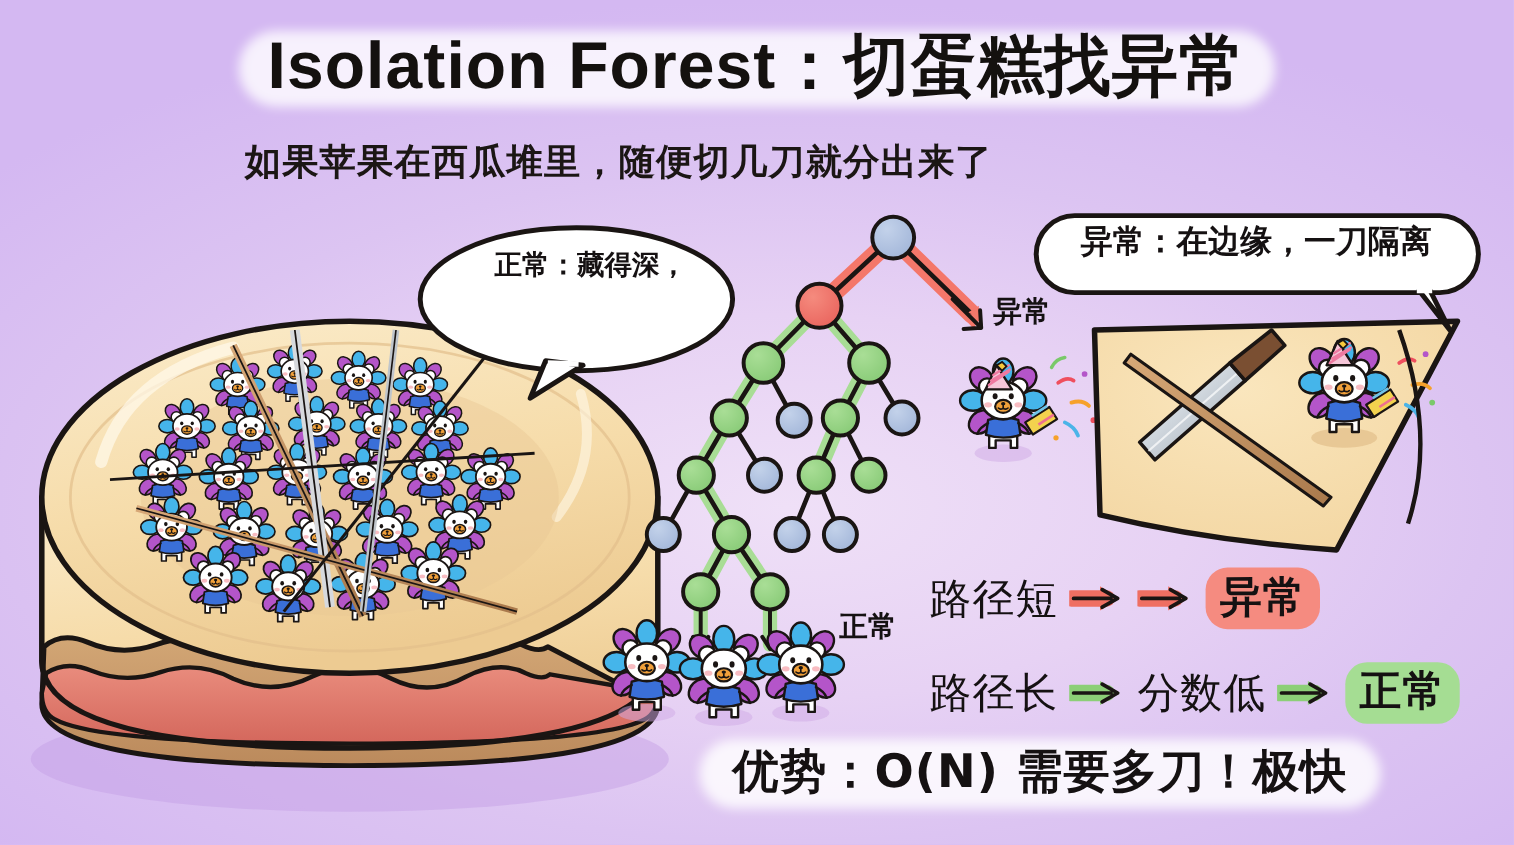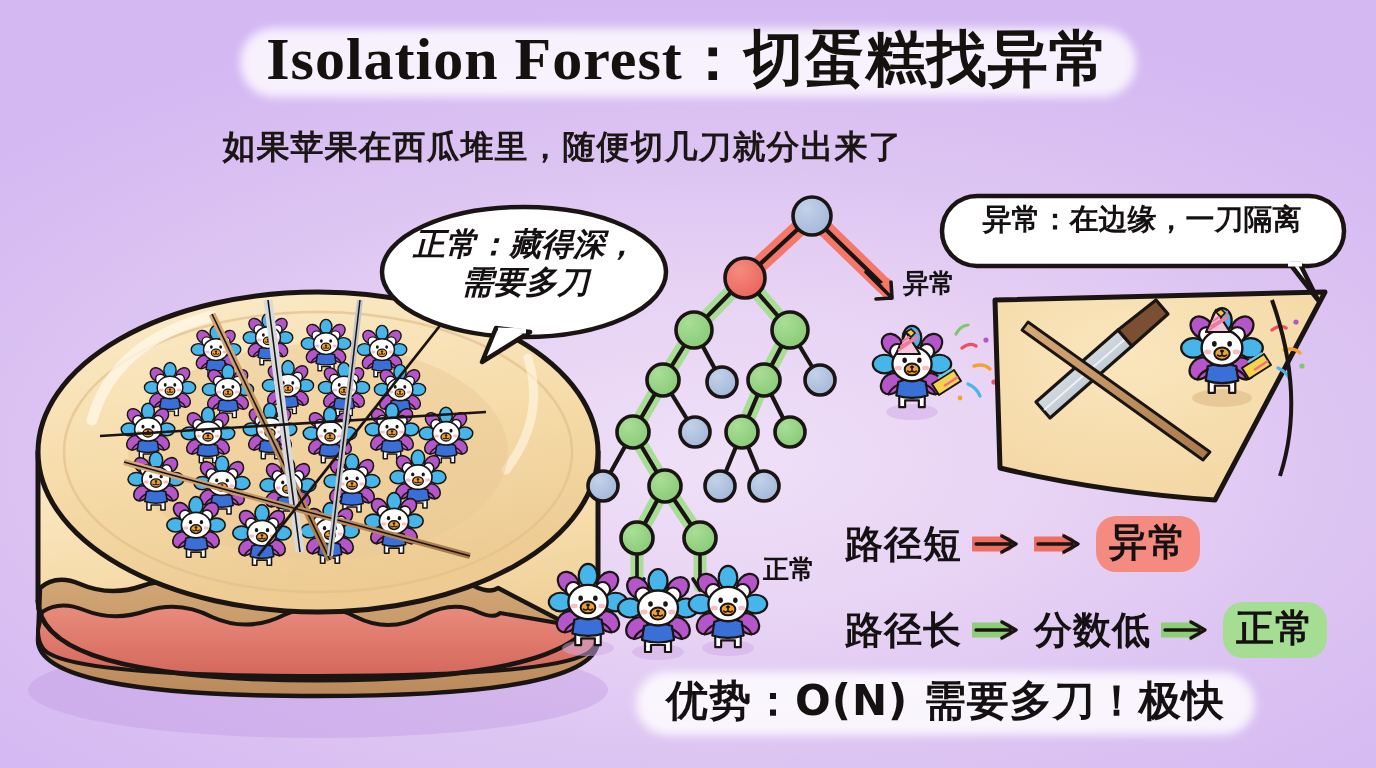--- a/index.html
+++ b/index.html
@@ -30,53 +30,53 @@
     content:""; position:absolute; left:0; top:6px; right:0; bottom:4px;
     background:rgba(255,255,255,0.80);
     border-radius:34px;
     filter:blur(5px);
     z-index:-1;
   }
   .title-text {
     font-size:60px; font-weight:700; color:#14110f;
     letter-spacing:1px; line-height:1.12;
     white-space:nowrap;
-    font-family:Liberation Serif, serif;
+    font-family:Liberation Sans, sans-serif;
   }
   .subtitle {
     position:absolute; left:0; top:125px; width:1125px; text-align:center;
     font-size:33px; font-weight:700; color:#1b1614; letter-spacing:1px;
     z-index:40;
     font-family:"DejaVu Sans","Liberation Sans",sans-serif;
   }
 
   .bubble-text {
     position:absolute; z-index:45; color:#151112; font-weight:700;
     text-align:center; line-height:1.18;
     font-family:"DejaVu Sans","Liberation Sans",sans-serif;
   }
-  #bubbleLeftTxt { left:392px; top:226px; width:266px; font-size:32px;font-style:italic; }
+  #bubbleLeftTxt { left:404px; top:226px; width:266px; font-size:25px; }
   #bubbleRightTxt{ left:948px; top:205px; width:388px; font-size:29px;font-family:Liberation Mono, monospace; }
 
   .node-label {
     position:absolute; z-index:45; font-size:26px; font-weight:700;
     color:#151112;
     font-family:"DejaVu Sans","Liberation Sans",sans-serif;
   }
   #lblAnomaly { left:903px; top:266px; }
   #lblNormal  { left:763px; top:552px; }
 
   .formula {
     position:absolute; z-index:45; display:flex; align-items:center;
     gap:10px; white-space:nowrap;
     font-family:"DejaVu Sans","Liberation Sans",sans-serif;
   }
   #formula1 { left:845px; top:516px; }
   #formula2 { left:845px; top:578px;margin-top:24px; }
-  .f-seg { font-size:38px; font-weight:700; color:#151112; letter-spacing:1px; }
+  .f-seg { font-size:38px; font-weight:400; color:#151112; letter-spacing:1px; }
   .f-pill {
     font-size:38px; font-weight:700; color:#151112; letter-spacing:1px;
     padding:1px 13px 4px 13px; border-radius:20px;
   }
   .f-arrow { display:inline-block; width:52px; height:30px; position:relative; }
   .f-arrow svg { position:absolute; left:0; top:0; }
 
   .banner {
     position:absolute; left:636px; top:668px; z-index:45;
     padding:5px 30px 10px 30px;
@@ -433,21 +433,20 @@
   <div class="title-wrap">
     <span class="title-hl">
       <span class="title-text">Isolation Forest：切蛋糕找异常</span>
     </span>
   </div>
 
   <div class="subtitle">如果苹果在西瓜堆里，随便切几刀就分出来了</div>
 
   <div class="bubble-text" id="bubbleLeftTxt">
     <div>正常：藏得深，</div>
-    <div>需要多刀</div>
   </div>
 
   <div class="bubble-text" id="bubbleRightTxt">异常：在边缘，一刀隔离</div>
 
   <div class="node-label" id="lblAnomaly">异常</div>
   <div class="node-label" id="lblNormal">正常</div>
 
   <div class="formula" id="formula1">
     <span class="f-seg" id="f1a">路径短</span>
     <span class="f-arrow">

